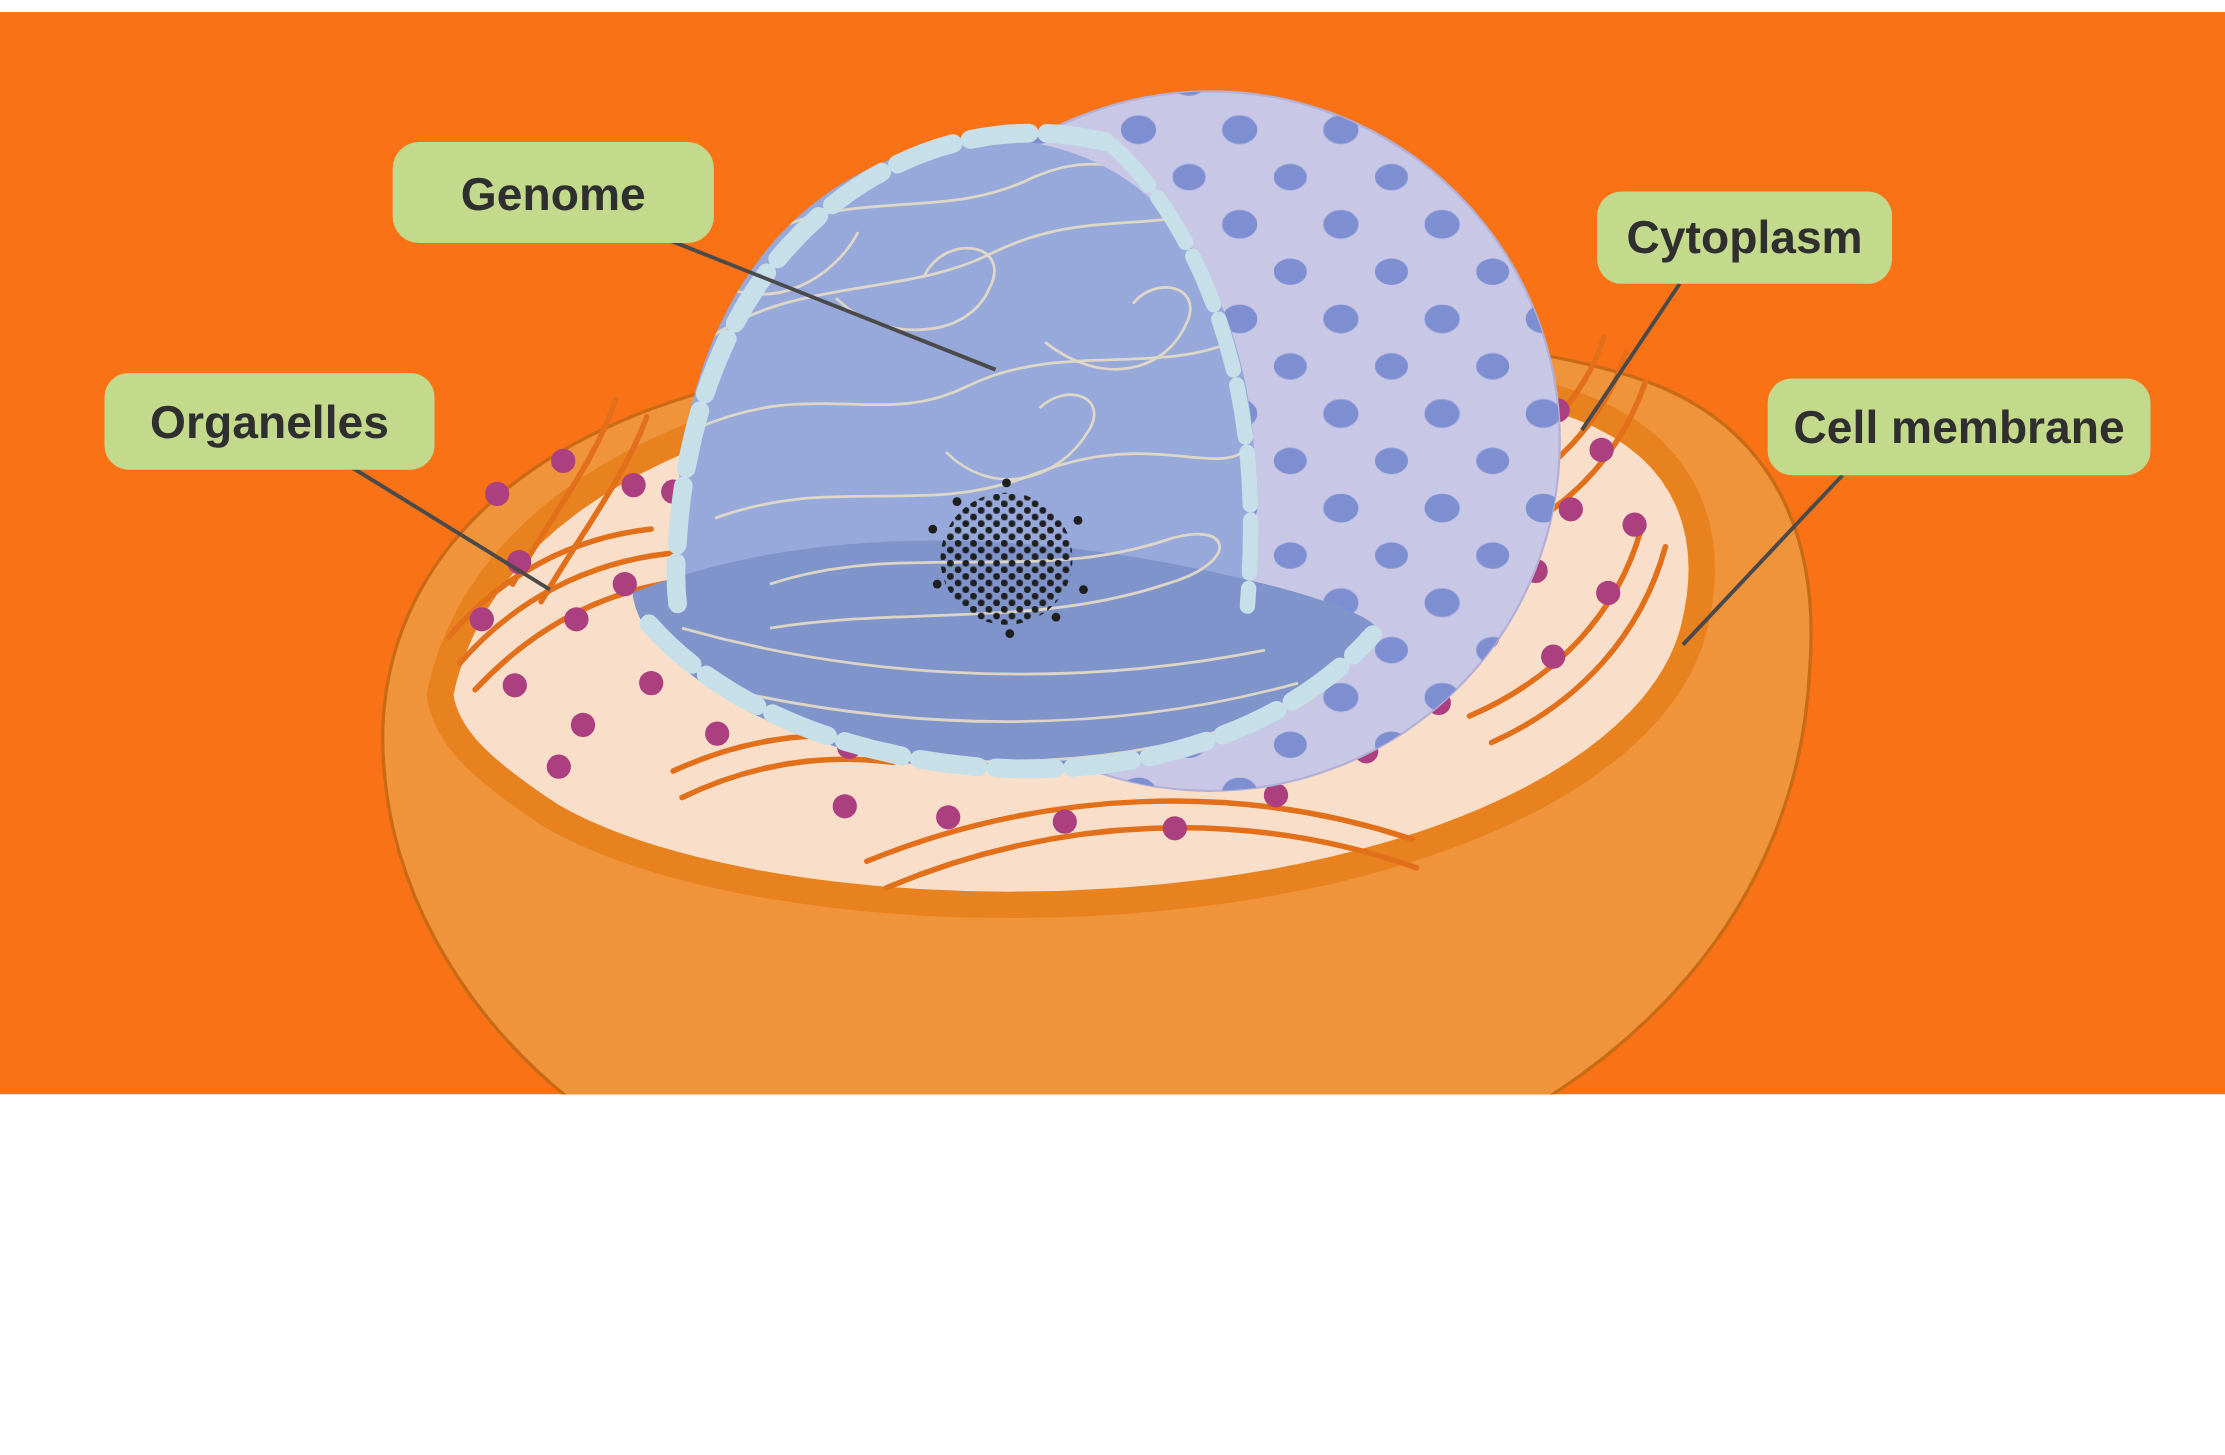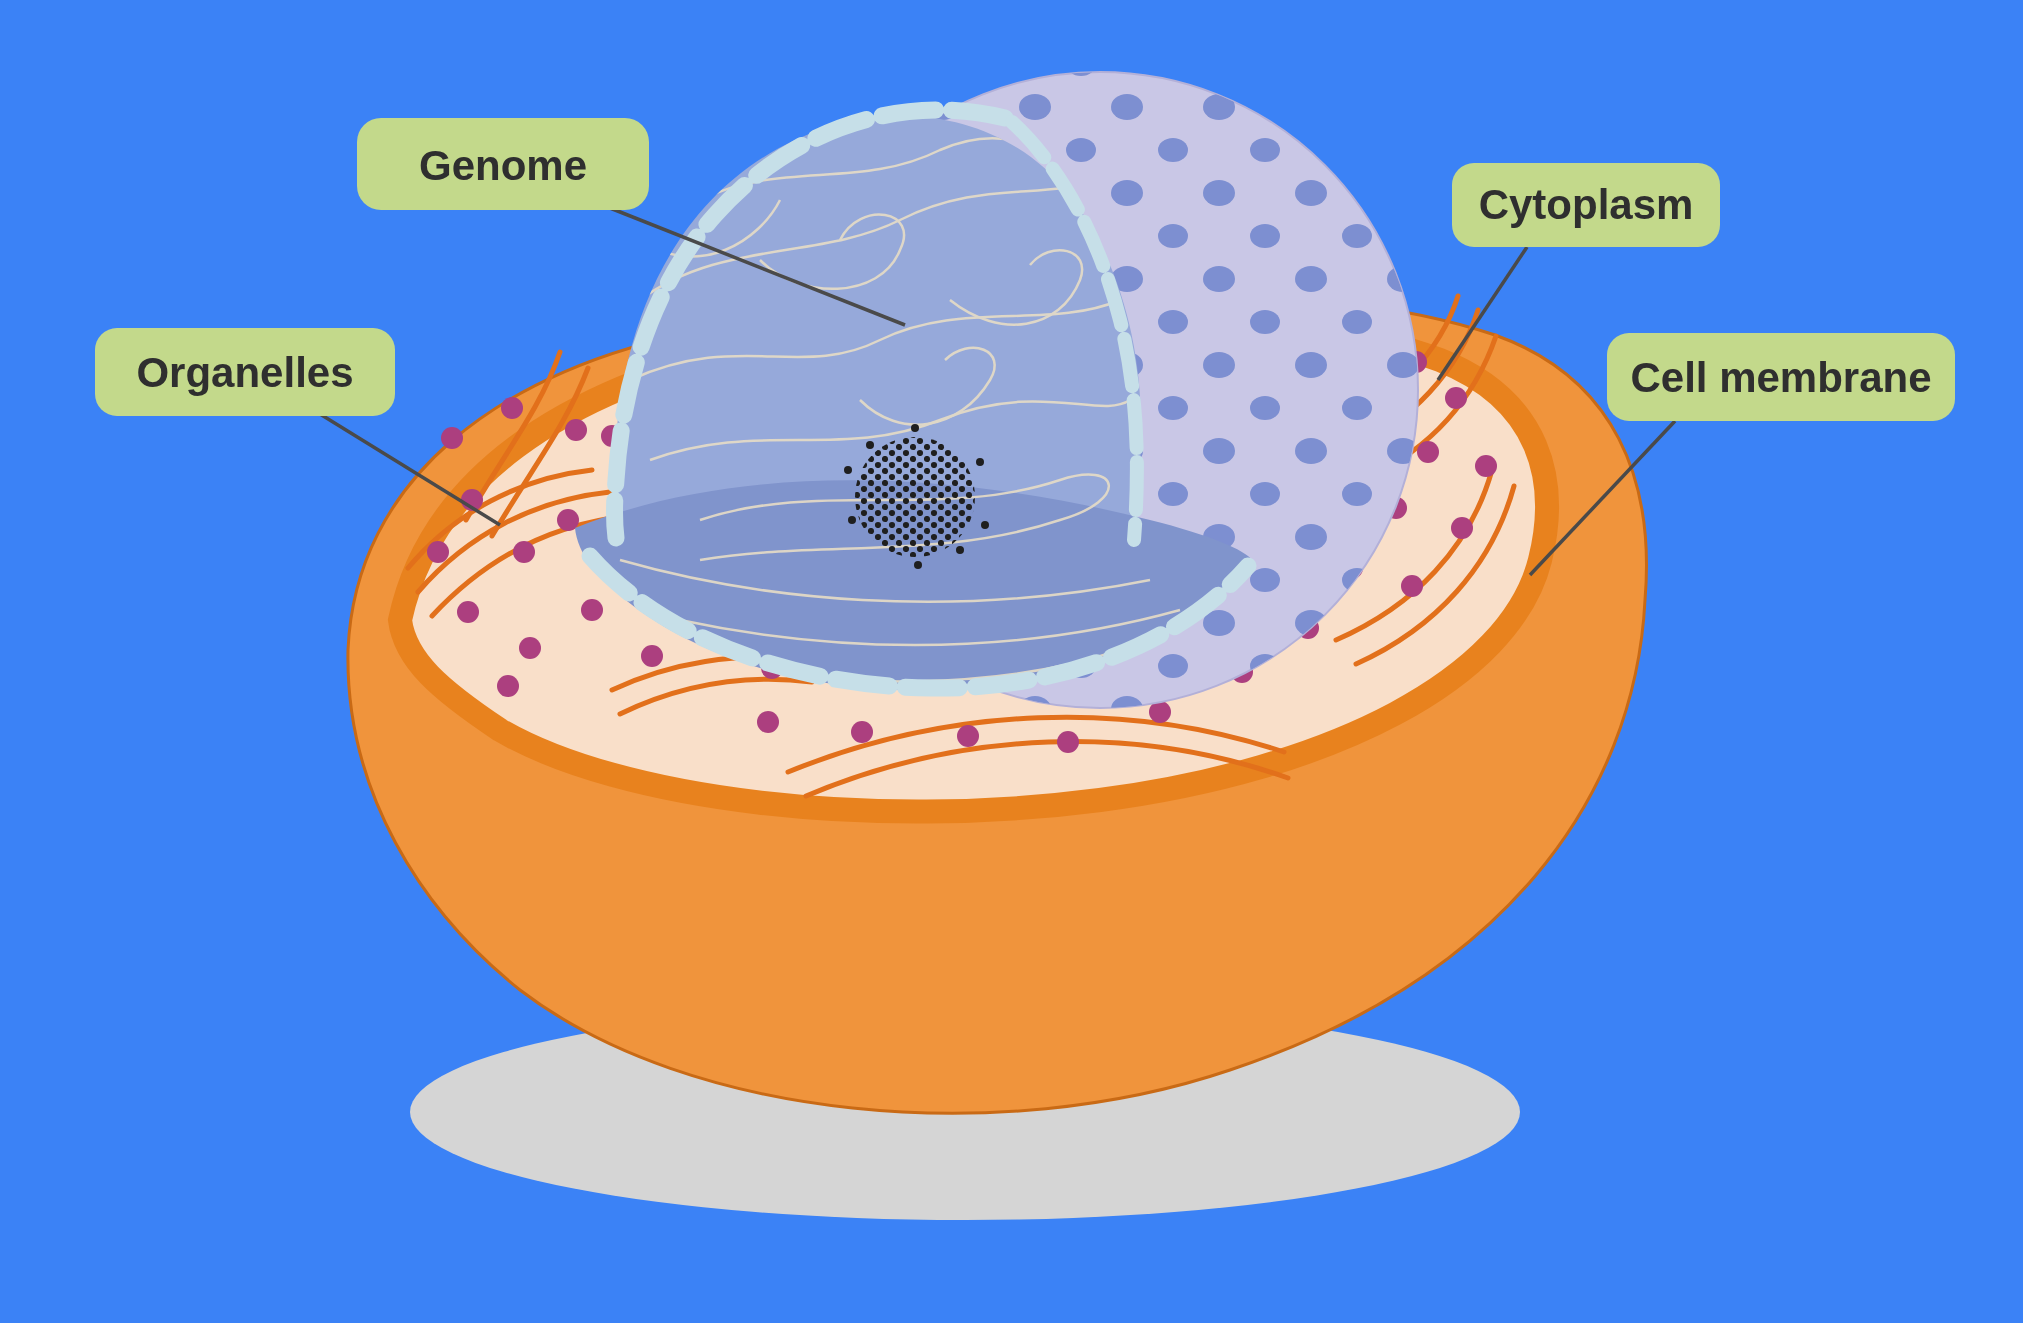--- a/index.html
+++ b/index.html
@@ -1,16 +1,16 @@
 <!DOCTYPE html>
 <html><head>
 <meta charset="utf-8">
 <style>
   html,body{margin:0;padding:0;background:#ffffff;}
-  .stage{position:relative;width:2023px;height:1323px;background:#3b82f6;overflow:hidden;}
+  .stage{position:relative;width:2023px;height:984px;background:#f97316;overflow:hidden;margin-top:11px;}
   svg{display:block;}
   .label-text{
     font-family:"Liberation Sans",sans-serif;
     font-weight:bold;
     font-size:42px;
     text-anchor:middle;
   }
 </style>
 </head>
 <body>

